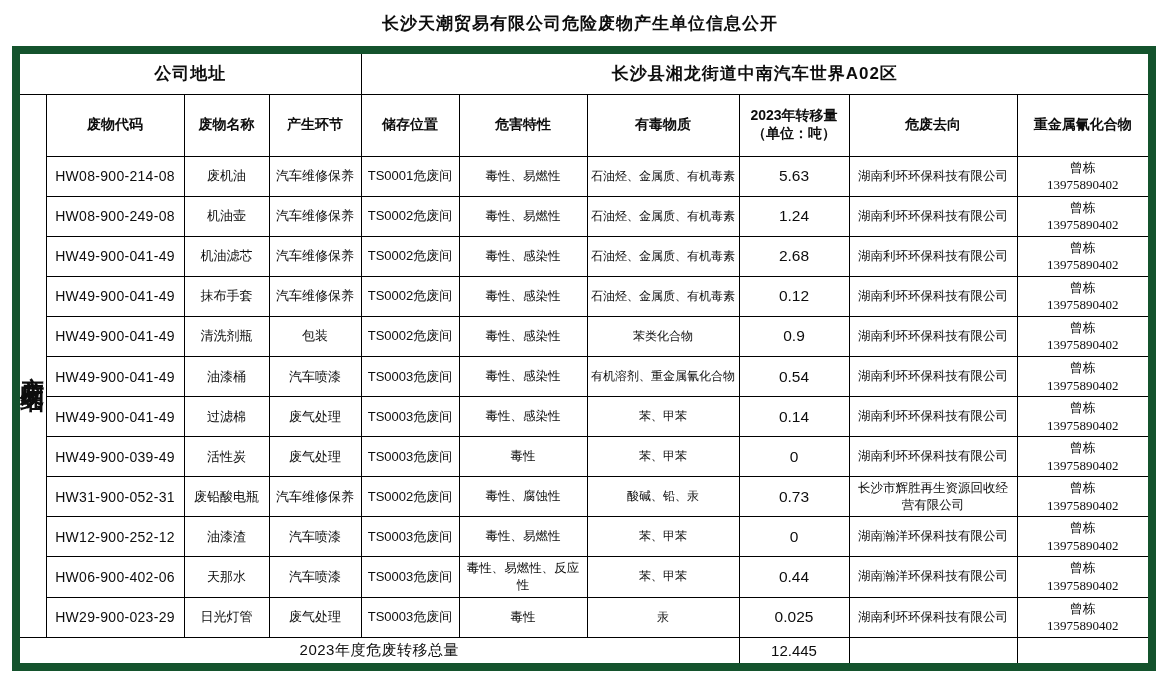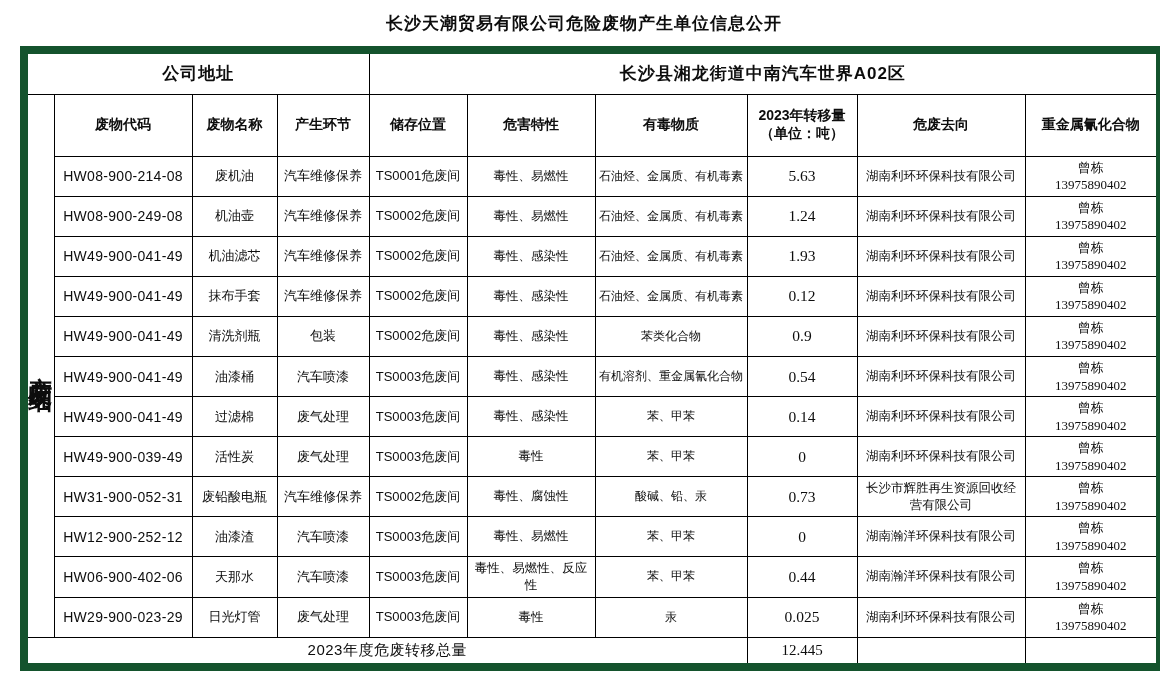--- a/index.html
+++ b/index.html
@@ -2,21 +2,21 @@
 <html><head>
 <meta charset="utf-8">
 <style>
   * { box-sizing: border-box; margin: 0; padding: 0; }
   html, body {
     width: 1160px; height: 700px;
     background: #ffffff;
     font-family: "Liberation Sans", "DejaVu Sans", sans-serif;
     color: #0d0d0d;
   }
-  .page { width: 1160px; height: 700px; padding: 10px 12px 0 20px; overflow: hidden; }
+  .page { width: 1160px; height: 700px; padding: 10px 12px 0 12px; overflow: hidden; }
   .title {
     text-align: center;
     font-size: 17px;
     font-weight: bold;
     letter-spacing: 1px;
     padding: 2px 0 11px 0;
   }
   table {
     width: 1136px;
     table-layout: fixed;
@@ -48,21 +48,21 @@
     line-height: 1.55;
     writing-mode: vertical-lr;
     text-orientation: upright;
     letter-spacing: 4px;
     padding: 0;
   }
   tr.body-row td { height: 40px; }
   td.code { font-size: 14px; letter-spacing: 0.3px; }
   td.toxic { font-size: 12px; text-align: center; }
   td.hazard { font-size: 12.5px; }
-  td.amount { font-size: 15.5px; font-family: Liberation Serif, serif; }
+  td.amount { font-size: 15.5px; font-family: Liberation Sans, sans-serif; }
   td.dest { font-size: 12.5px; }
   td.contact { font-size: 13px; line-height: 1.35; font-family: Liberation Serif, serif; }
   tr.foot-row td { height: 30px; font-size: 15px; }
   td.foot-label { letter-spacing: 0.5px; }
 </style>
 </head>
 <body>
 
 <div class="page">
   <div class="title">长沙天潮贸易有限公司危险废物产生单位信息公开</div>
@@ -133,21 +133,21 @@
       </td>
     </tr>
 
     <tr class="body-row">
       <td class="code">HW49-900-041-49</td>
       <td>机油滤芯</td>
       <td>汽车维修保养</td>
       <td>TS0002危废间</td>
       <td class="hazard">毒性、感染性</td>
       <td class="toxic">石油烃、金属质、有机毒素</td>
-      <td class="amount">1.93</td>
+      <td class="amount">2.68</td>
       <td class="dest">湖南利环环保科技有限公司</td>
       <td class="contact">
         <div>曾栋</div>
         <div>13975890402</div>
       </td>
     </tr>
 
     <tr class="body-row">
       <td class="code">HW49-900-041-49</td>
       <td>抹布手套</td>

